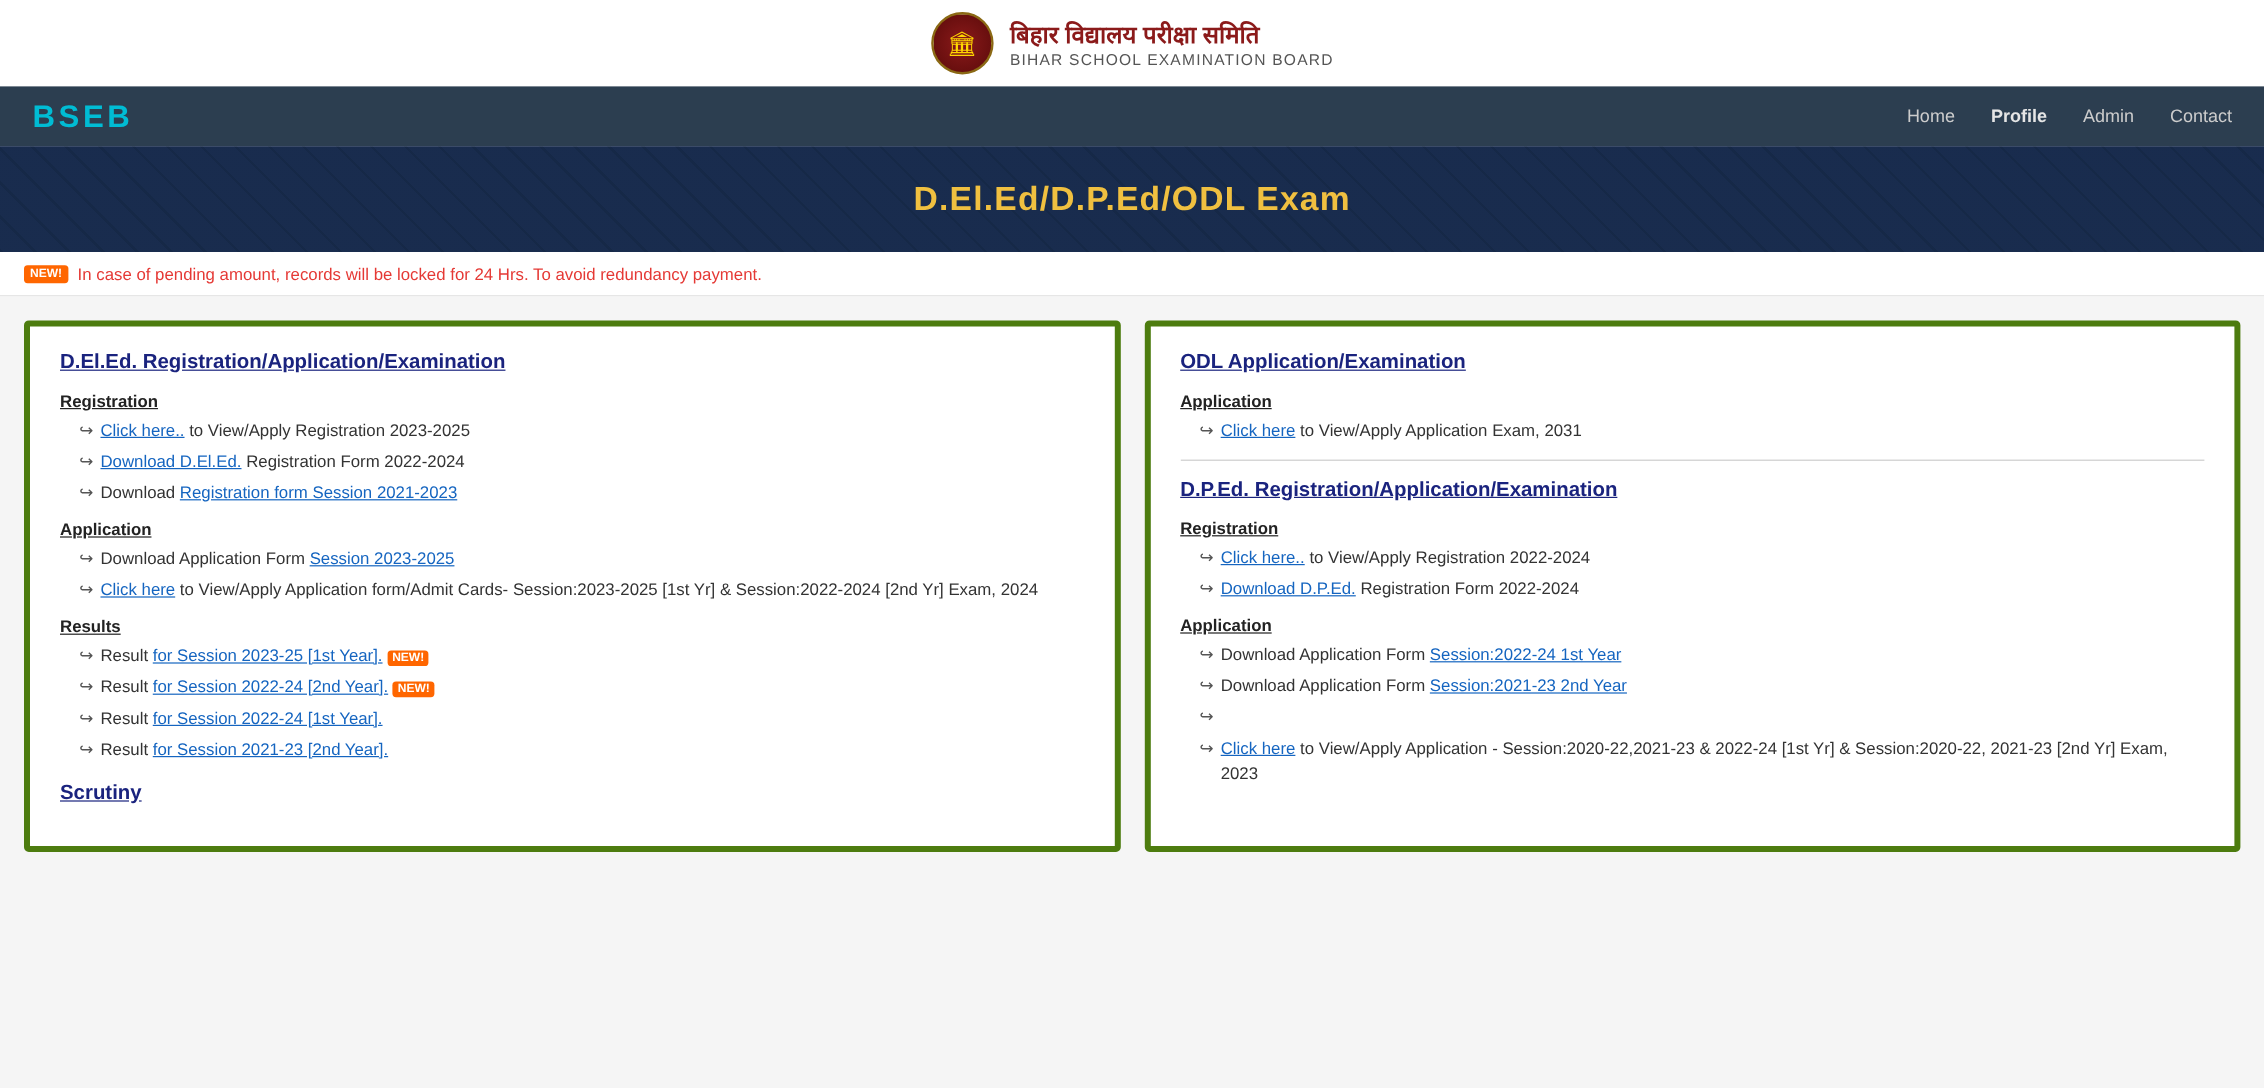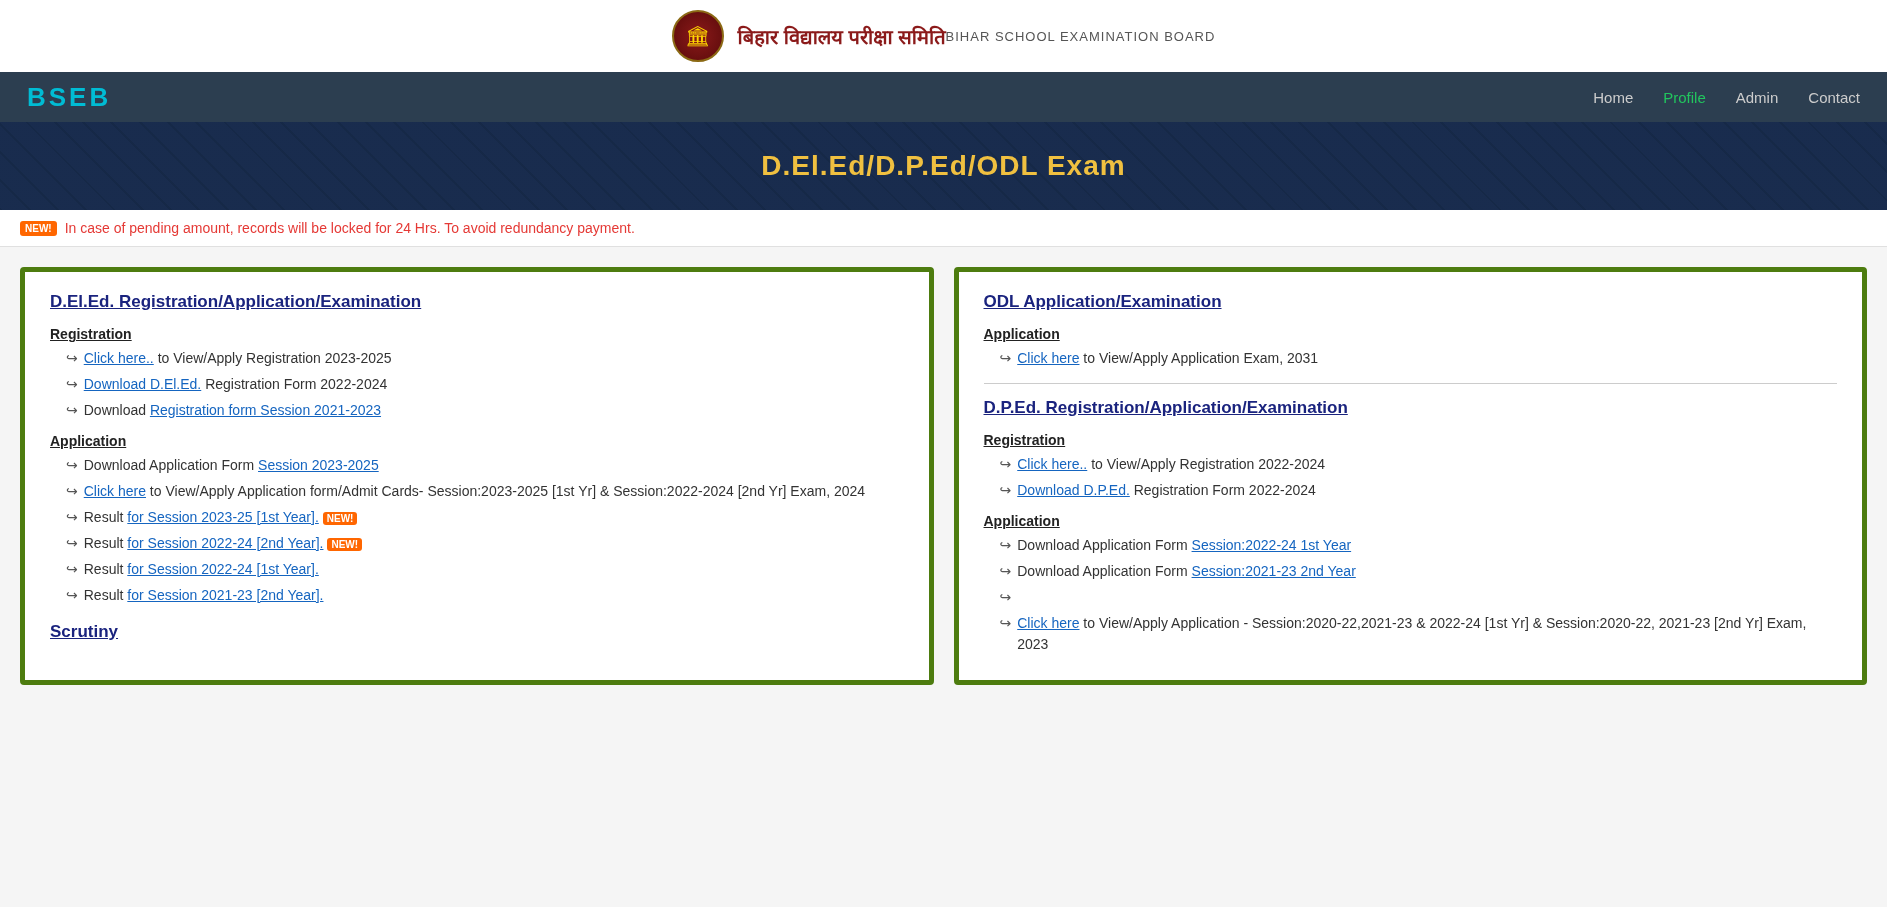--- a/index.html
+++ b/index.html
@@ -21,21 +21,22 @@
       background: radial-gradient(circle, #8b1a1a 0%, #5a0a0a 100%);
       border: 2px solid #8b6914;
       display: flex;
       align-items: center;
       justify-content: center;
       font-size: 20px;
       color: gold;
     }
     .logo-text-block {
       display: flex;
-      align-items: center;
+      flex-direction: column;
+      align-items: flex-start;
     }
     .logo-hindi {
       font-size: 20px;
       color: #8b1a1a;
       font-weight: bold;
     }
     .logo-english {
       font-size: 13px;
       color: #555;
       letter-spacing: 1px;
@@ -60,22 +61,22 @@
       display: flex;
       gap: 30px;
       list-style: none;
     }
     .navbar-links li a {
       color: #ccc;
       text-decoration: none;
       font-size: 15px;
     }
     .navbar-links li a.active {
-      color: #22c55e;
-      font-weight: normal;
+      color: #e5e5e5;
+      font-weight: bold;
     }
 
     
     .hero-banner {
       background: linear-gradient(rgba(20,40,70,0.7), rgba(20,40,70,0.7)),
                   repeating-linear-gradient(45deg, #1a2a4a 0px, #1a2a4a 2px, #243560 2px, #243560 20px);
       height: 88px;
       display: flex;
       align-items: center;
       justify-content: center;
@@ -232,20 +233,21 @@
 
     <div class="link-item">
       <span class="arrow-icon">↪</span>
       <span><span class="plain-text">Download Application Form </span><a href="#">Session 2023-2025</a></span>
     </div>
     <div class="link-item">
       <span class="arrow-icon">↪</span>
       <span><a href="#">Click here</a><span class="plain-text"> to View/Apply Application form/Admit Cards- Session:2023-2025 [1st Yr] &amp; Session:2022-2024 [2nd Yr] Exam, 2024</span></span>
     </div>
 
+    <div class="sub-heading">Results</div>
 
     <div class="link-item">
       <span class="arrow-icon">↪</span>
       <span><span class="plain-text">Result </span><a href="#">for Session 2023-25 [1st Year].</a><span class="new-badge-inline">NEW!</span></span>
     </div>
     <div class="link-item">
       <span class="arrow-icon">↪</span>
       <span><span class="plain-text">Result </span><a href="#">for Session 2022-24 [2nd Year].</a><span class="new-badge-inline">NEW!</span></span>
     </div>
     <div class="link-item">

